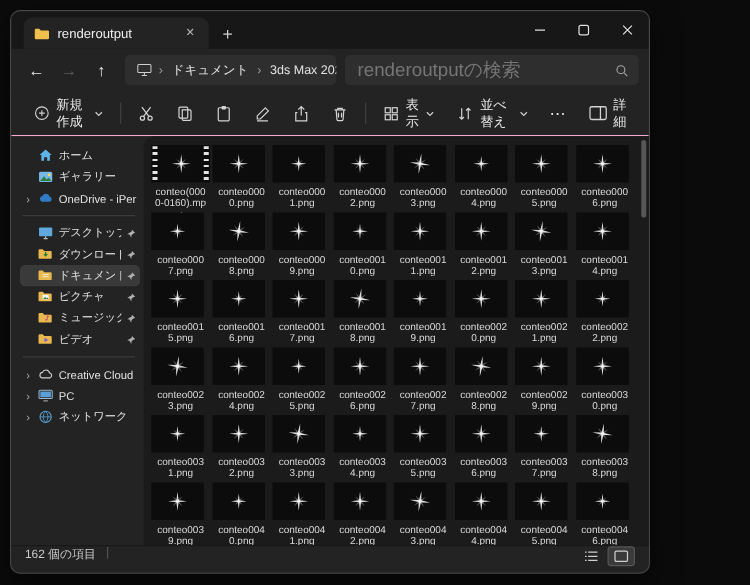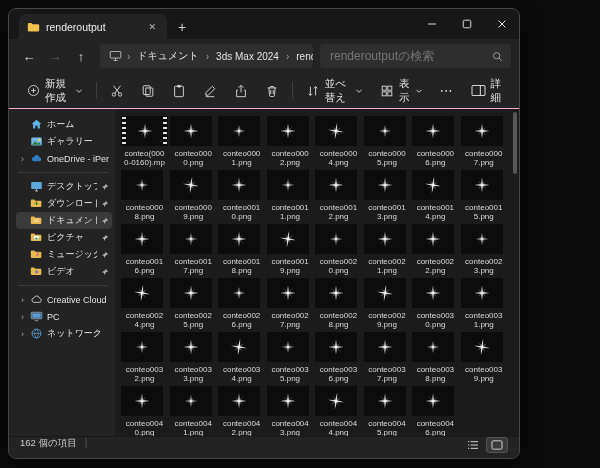--- a/index.html
+++ b/index.html
@@ -26,21 +26,21 @@
   .nav-btn{width:24px;height:24px;display:flex;align-items:center;justify-content:center;
     color:#e6e6e6;font-size:13px;border-radius:4px;}
   .nav-btn.disabled{color:#5e5e5e;}
   .addressbar{flex:1;height:24px;background:#2e2e2e;border-radius:4px;display:flex;align-items:center;
     gap:5px;padding:0 9px;margin:0 5px;font-size:10px;color:#e2e2e2;overflow:hidden;white-space:nowrap;}
   .crumb-sep{color:#9a9a9a;font-size:10px;}
   .crumb{padding:1px 2px;border-radius:3px;}
   .searchbox{flex:0 0 138px;height:24px;background:#2e2e2e;border-radius:4px;display:flex;align-items:center;
     padding:0 8px;gap:5px;}
   .searchbox input{flex:1;min-width:0;background:transparent;border:none;outline:none;color:#ababab;
-    font-size:12px;font-family:inherit;}
+    font-size:15px;font-family:inherit;}
 
   
   .toolbar{flex:0 0 36px;background:#232323;display:flex;align-items:center;gap:9px;padding:0 14px;
     border-bottom:1px solid #f9a8d4;}
   .tool-btn{display:flex;align-items:center;gap:5px;color:#e8e8e8;font-size:10.5px;padding:3px 4px;border-radius:4px;}
   .tool-ic{display:flex;}
   .tool-sep{width:1px;height:17px;background:#3e3e3e;}
   .more-dots{font-size:13px;color:#e0e0e0;letter-spacing:1px;}
   .toolbar-right{margin-left:auto;display:flex;align-items:center;gap:5px;color:#e8e8e8;font-size:10.5px;}
 
@@ -212,41 +212,41 @@
             <path d="M3 4.5 h10 M6 4.5 V3 h4 v1.5" stroke="#d4d4d4" fill="none" stroke-width="1.1"></path>
             <path d="M4.5 4.5 l.7 8.8 a1 1 0 0 0 1 .9 h3.6 a1 1 0 0 0 1-.9 l.7-8.8" stroke="#d4d4d4" fill="none" stroke-width="1.1"></path>
             <path d="M6.6 7 v4.5 M9.4 7 v4.5" stroke="#d4d4d4" stroke-width="1.1"></path>
           </svg>
       </span>
     </div>
     <div class="tool-sep"></div>
     <div class="tool-btn">
       <span class="tool-ic">
         <svg width="14" height="14" viewBox="0 0 16 16">
-            <path d="M5 3 v10 M3 11 l2 2 2-2" stroke="#d4d4d4" fill="none" stroke-width="1.1"></path>
-            <path d="M11 13 V3 M9 5 l2-2 2 2" stroke="#d4d4d4" fill="none" stroke-width="1.1"></path>
-          </svg>
-      </span>
-      <span>並べ替え</span>
-      <span class="tool-ic">
-        <svg width="8" height="8" viewBox="0 0 8 8">
-            <path d="M1.5 2.8 L4 5.3 L6.5 2.8" stroke="#cfcfcf" fill="none" stroke-width="1"></path>
-          </svg>
-      </span>
-    </div>
-    <div class="tool-btn">
-      <span class="tool-ic">
-        <svg width="14" height="14" viewBox="0 0 16 16">
             <rect x="2.5" y="2.5" width="4.6" height="4.6" stroke="#d4d4d4" fill="none" stroke-width="1.1"></rect>
             <rect x="8.9" y="2.5" width="4.6" height="4.6" stroke="#d4d4d4" fill="none" stroke-width="1.1"></rect>
             <rect x="2.5" y="8.9" width="4.6" height="4.6" stroke="#d4d4d4" fill="none" stroke-width="1.1"></rect>
             <rect x="8.9" y="8.9" width="4.6" height="4.6" stroke="#d4d4d4" fill="none" stroke-width="1.1"></rect>
           </svg>
       </span>
       <span>表示</span>
+      <span class="tool-ic">
+        <svg width="8" height="8" viewBox="0 0 8 8">
+            <path d="M1.5 2.8 L4 5.3 L6.5 2.8" stroke="#cfcfcf" fill="none" stroke-width="1"></path>
+          </svg>
+      </span>
+    </div>
+    <div class="tool-btn">
+      <span class="tool-ic">
+        <svg width="14" height="14" viewBox="0 0 16 16">
+            <path d="M5 3 v10 M3 11 l2 2 2-2" stroke="#d4d4d4" fill="none" stroke-width="1.1"></path>
+            <path d="M11 13 V3 M9 5 l2-2 2 2" stroke="#d4d4d4" fill="none" stroke-width="1.1"></path>
+          </svg>
+      </span>
+      <span>並べ替え</span>
       <span class="tool-ic">
         <svg width="8" height="8" viewBox="0 0 8 8">
             <path d="M1.5 2.8 L4 5.3 L6.5 2.8" stroke="#cfcfcf" fill="none" stroke-width="1"></path>
           </svg>
       </span>
     </div>
     <div class="tool-btn">
       <span class="more-dots">⋯</span>
     </div>
     <div class="toolbar-right">
@@ -466,20 +466,32 @@
     <div class="thumb">
       <svg width="16" height="16" viewBox="0 0 20 20">
         <g transform="rotate(45 10 10)" opacity="0.55">
           <path d="M10 3 L10.9 9.1 L17 10 L10.9 10.9 L10 17 L9.1 10.9 L3 10 L9.1 9.1 Z" fill="#a8a8a8"></path>
         </g>
         <path d="M10 .5 L11.1 8.9 L19.5 10 L11.1 11.1 L10 19.5 L8.9 11.1 L.5 10 L8.9 8.9 Z" fill="#dadada"></path>
         <circle cx="10" cy="10" r="1.4" fill="#f4f4f4"></circle>
       </svg>
     </div>
     <div class="file-label">conteo0002.png</div>
+  </div>
+          <div class="file-item">
+    <div class="thumb">
+      <svg width="16" height="16" viewBox="0 0 20 20">
+        <g transform="rotate(45 10 10)" opacity="0.55">
+          <path d="M10 3 L10.9 9.1 L17 10 L10.9 10.9 L10 17 L9.1 10.9 L3 10 L9.1 9.1 Z" fill="#a8a8a8"></path>
+        </g>
+        <path d="M10 .5 L11.1 8.9 L19.5 10 L11.1 11.1 L10 19.5 L8.9 11.1 L.5 10 L8.9 8.9 Z" fill="#dadada"></path>
+        <circle cx="10" cy="10" r="1.4" fill="#f4f4f4"></circle>
+      </svg>
+    </div>
+    <div class="file-label">conteo0003.png</div>
   </div>
           <div class="file-item">
     <div class="thumb">
       <svg width="16" height="16" viewBox="0 0 20 20">
         <g transform="rotate(45 10 10)" opacity="0.55">
           <path d="M10 3 L10.9 9.1 L17 10 L10.9 10.9 L10 17 L9.1 10.9 L3 10 L9.1 9.1 Z" fill="#a8a8a8"></path>
         </g>
         <path d="M10 .5 L11.1 8.9 L19.5 10 L11.1 11.1 L10 19.5 L8.9 11.1 L.5 10 L8.9 8.9 Z" fill="#dadada"></path>
         <circle cx="10" cy="10" r="1.4" fill="#f4f4f4"></circle>
       </svg>

